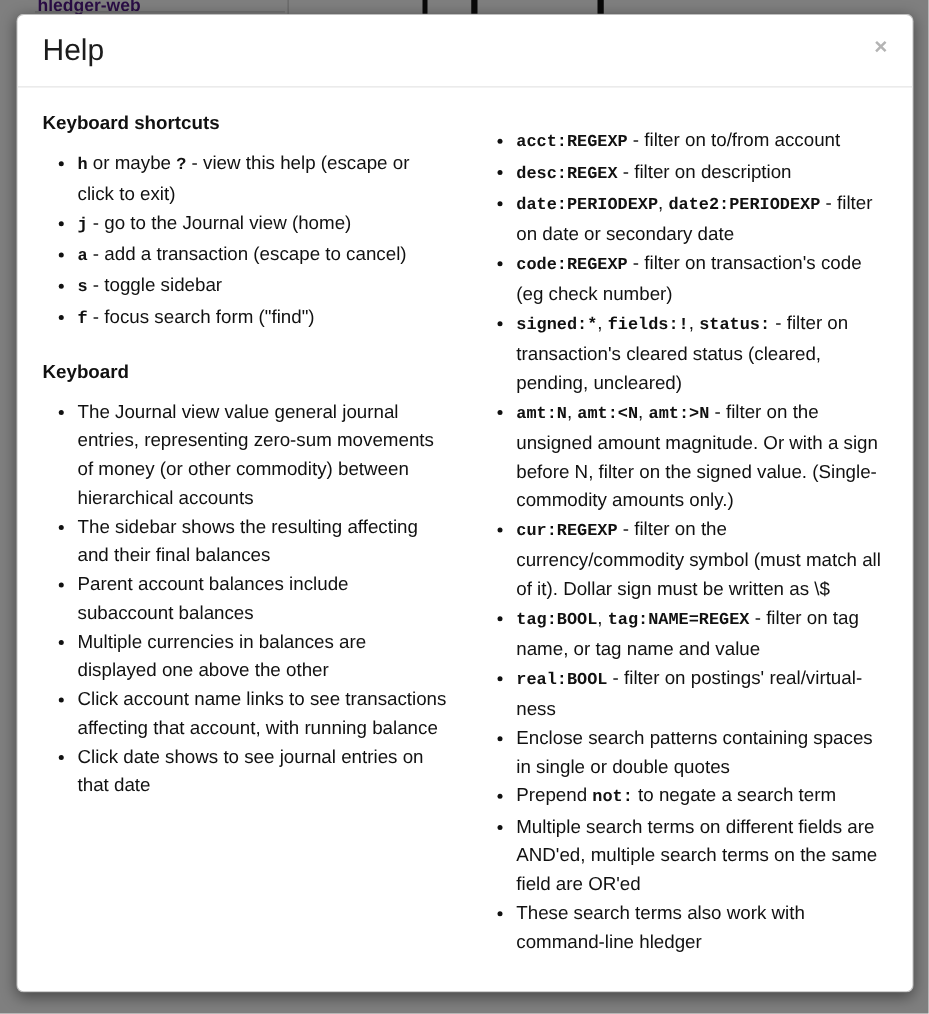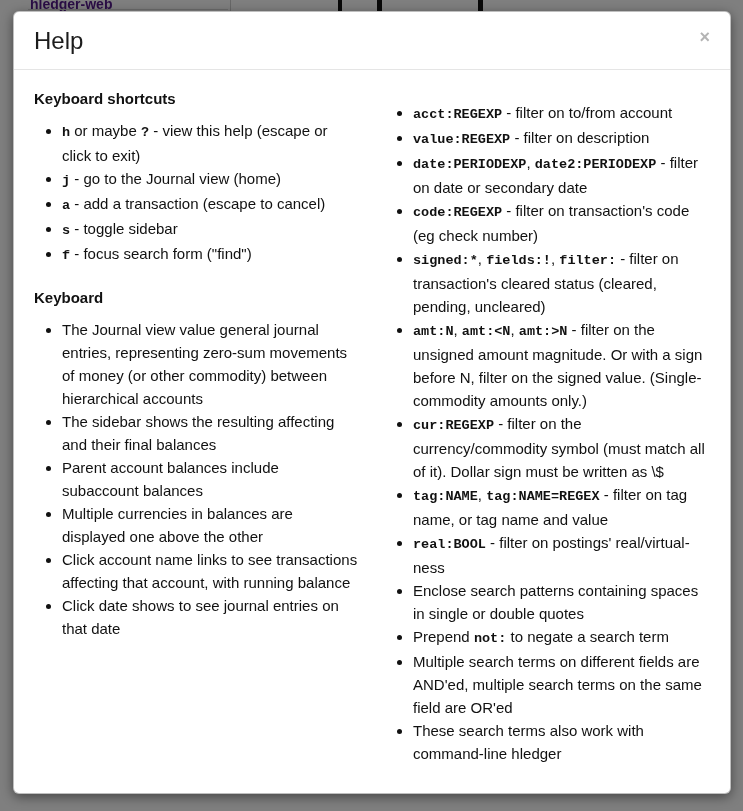--- a/index.html
+++ b/index.html
@@ -125,27 +125,27 @@
           <li>The sidebar shows the resulting affecting and their final balances</li>
           <li>Parent account balances include subaccount balances</li>
           <li>Multiple currencies in balances are displayed one above the other</li>
           <li>Click account name links to see transactions affecting that account, with running balance</li>
           <li>Click date shows to see journal entries on that date</li>
         </ul>
       </div>
     <div class="help-column">
         <ul>
           <li><code>acct:REGEXP</code> - filter on to/from account</li>
-          <li><code>value:REGEXP</code> - filter on description</li>
+          <li><code>desc:REGEX</code> - filter on description</li>
           <li><code>date:PERIODEXP</code>, <code>date2:PERIODEXP</code> - filter on date or secondary date</li>
           <li><code>code:REGEXP</code> - filter on transaction's code (eg check number)</li>
-          <li><code>signed:*</code>, <code>fields:!</code>, <code>filter:</code> - filter on transaction's cleared status (cleared, pending, uncleared)</li>
+          <li><code>signed:*</code>, <code>fields:!</code>, <code>status:</code> - filter on transaction's cleared status (cleared, pending, uncleared)</li>
           <li><code>amt:N</code>, <code>amt:&lt;N</code>, <code>amt:&gt;N</code> - filter on the unsigned amount magnitude. Or with a sign before N, filter on the signed value. (Single-commodity amounts only.)</li>
           <li><code>cur:REGEXP</code> - filter on the currency/commodity symbol (must match all of it). Dollar sign must be written as \$</li>
-          <li><code>tag:NAME</code>, <code>tag:NAME=REGEX</code> - filter on tag name, or tag name and value</li>
+          <li><code>tag:BOOL</code>, <code>tag:NAME=REGEX</code> - filter on tag name, or tag name and value</li>
           <li><code>real:BOOL</code> - filter on postings' real/virtual-ness</li>
           <li>Enclose search patterns containing spaces in single or double quotes</li>
           <li>Prepend <code>not:</code> to negate a search term</li>
           <li>Multiple search terms on different fields are AND'ed, multiple search terms on the same field are OR'ed</li>
           <li>These search terms also work with command-line hledger</li>
         </ul>
       </div>
   </div>
 </div>
 

